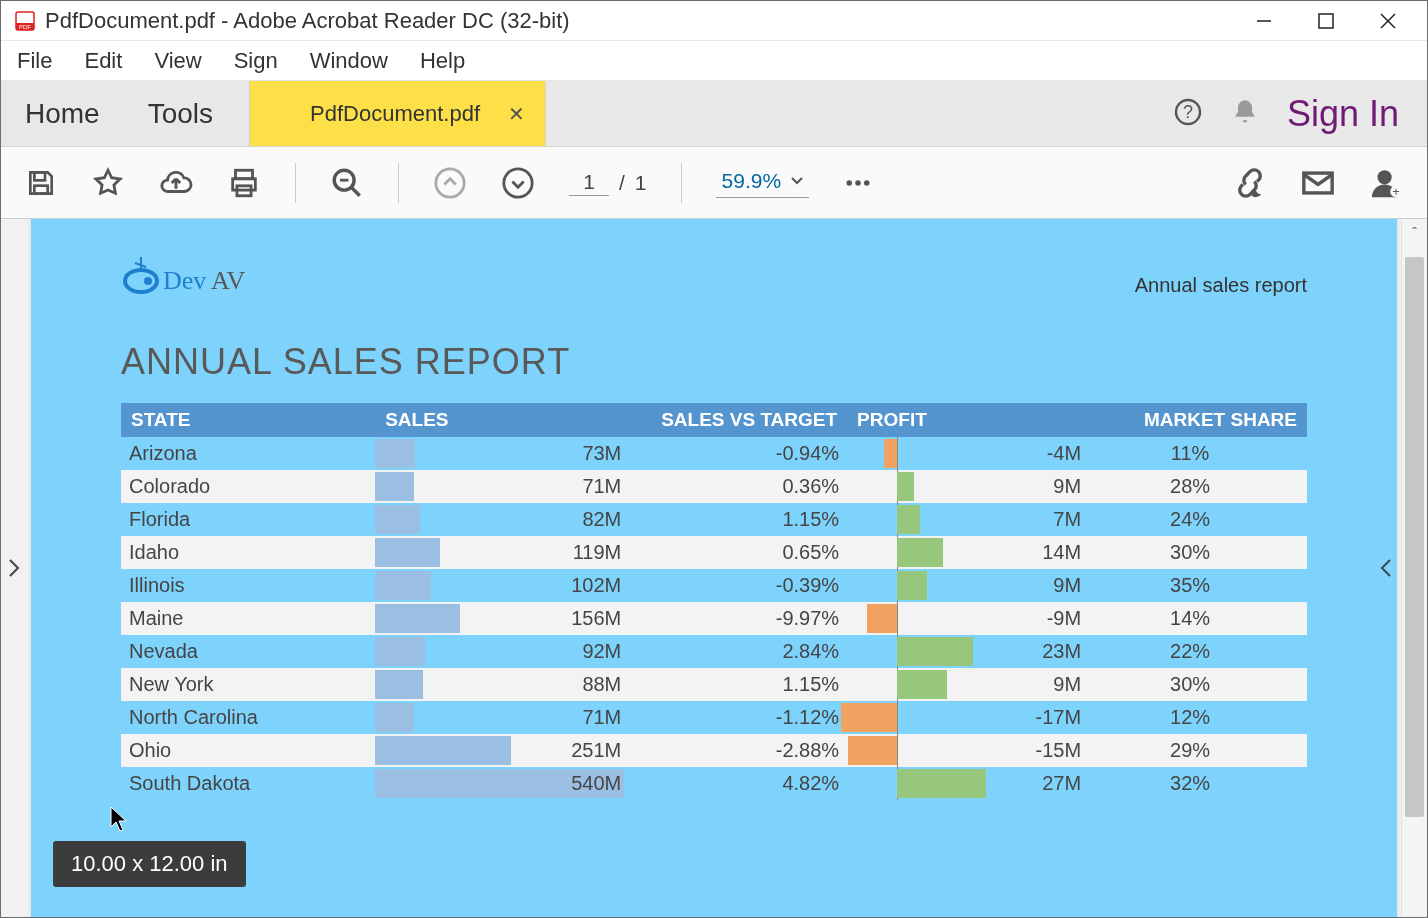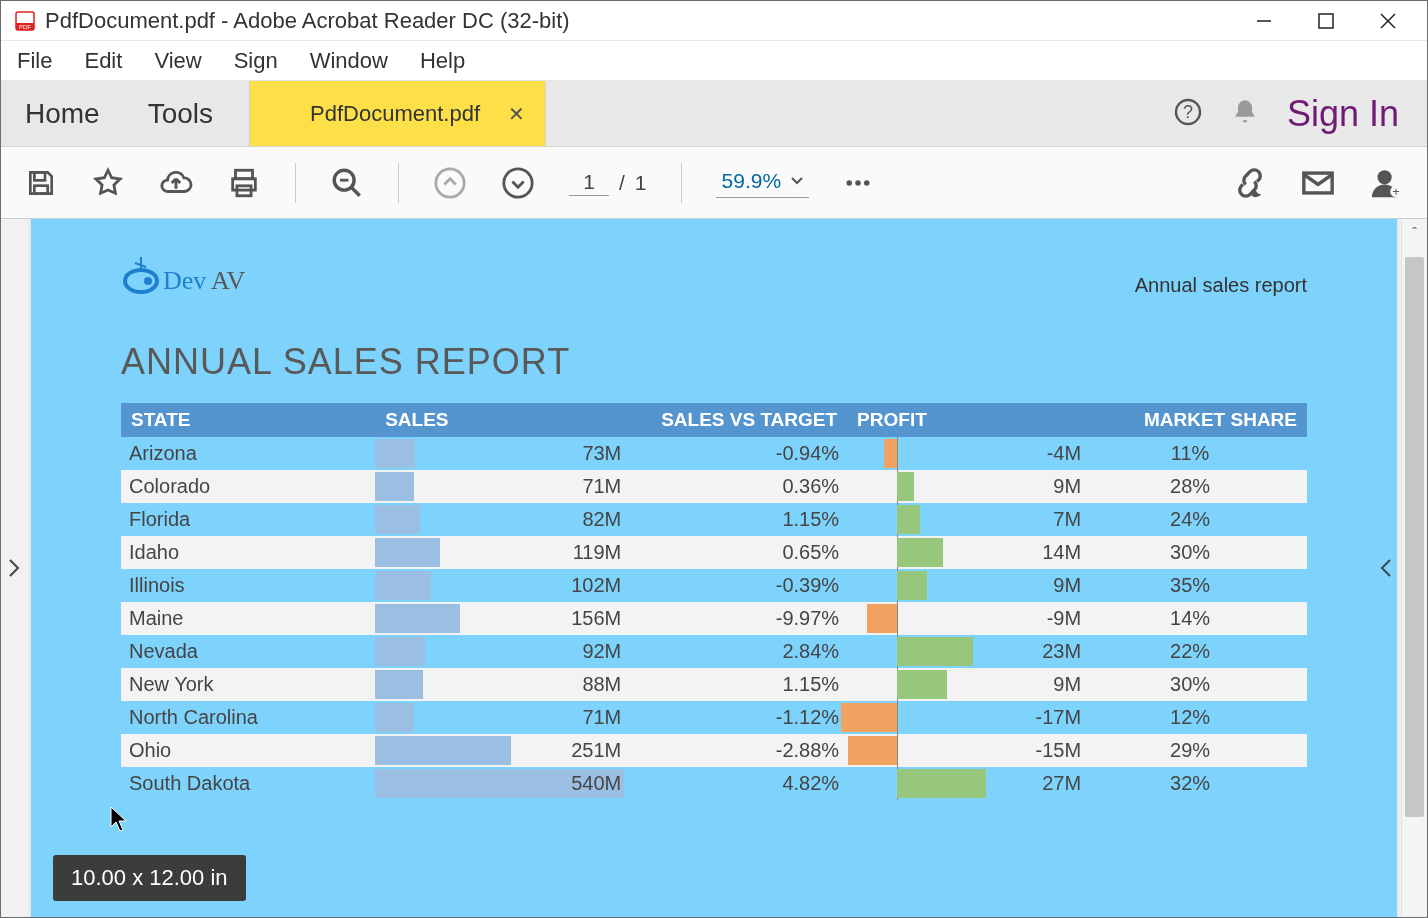--- a/index.html
+++ b/index.html
@@ -68,21 +68,21 @@
   .profit-axis { position: absolute; left: 50px; top: 0; bottom: 0; width: 1px; background: #888; }
   .profit-bar { position: absolute; top: 2px; bottom: 2px; }
   .profit-bar.pos { background: #97c77c; left: 50px; }
   .profit-bar.neg { background: #f1a261; }
   .profit-val { position: relative; z-index: 1; }
   .ms-cell { text-align: center; width: 180px; padding-right: 24px !important; }
   .state-cell { width: 210px; margin-top: 32px; }
 
   
   .cursor { position: absolute; left: 108px; bottom: 80px; z-index: 50; }
-  .dim-tooltip { position: absolute; left: 52px; bottom: 16px; background: #3c3c3c; color: #fff; font-size: 22px; padding: 10px 18px; border-radius: 3px; z-index: 50; }
+  .dim-tooltip { position: absolute; left: 52px; bottom: 30px; background: #3c3c3c; color: #fff; font-size: 22px; padding: 10px 18px; border-radius: 3px; z-index: 50; }
 
 </style>
 </head>
 <body>
 
 <div class="window">
 
   <div class="titlebar">
     <span class="pdf-icon">
       <svg width="20" height="20" viewBox="0 0 20 20">

